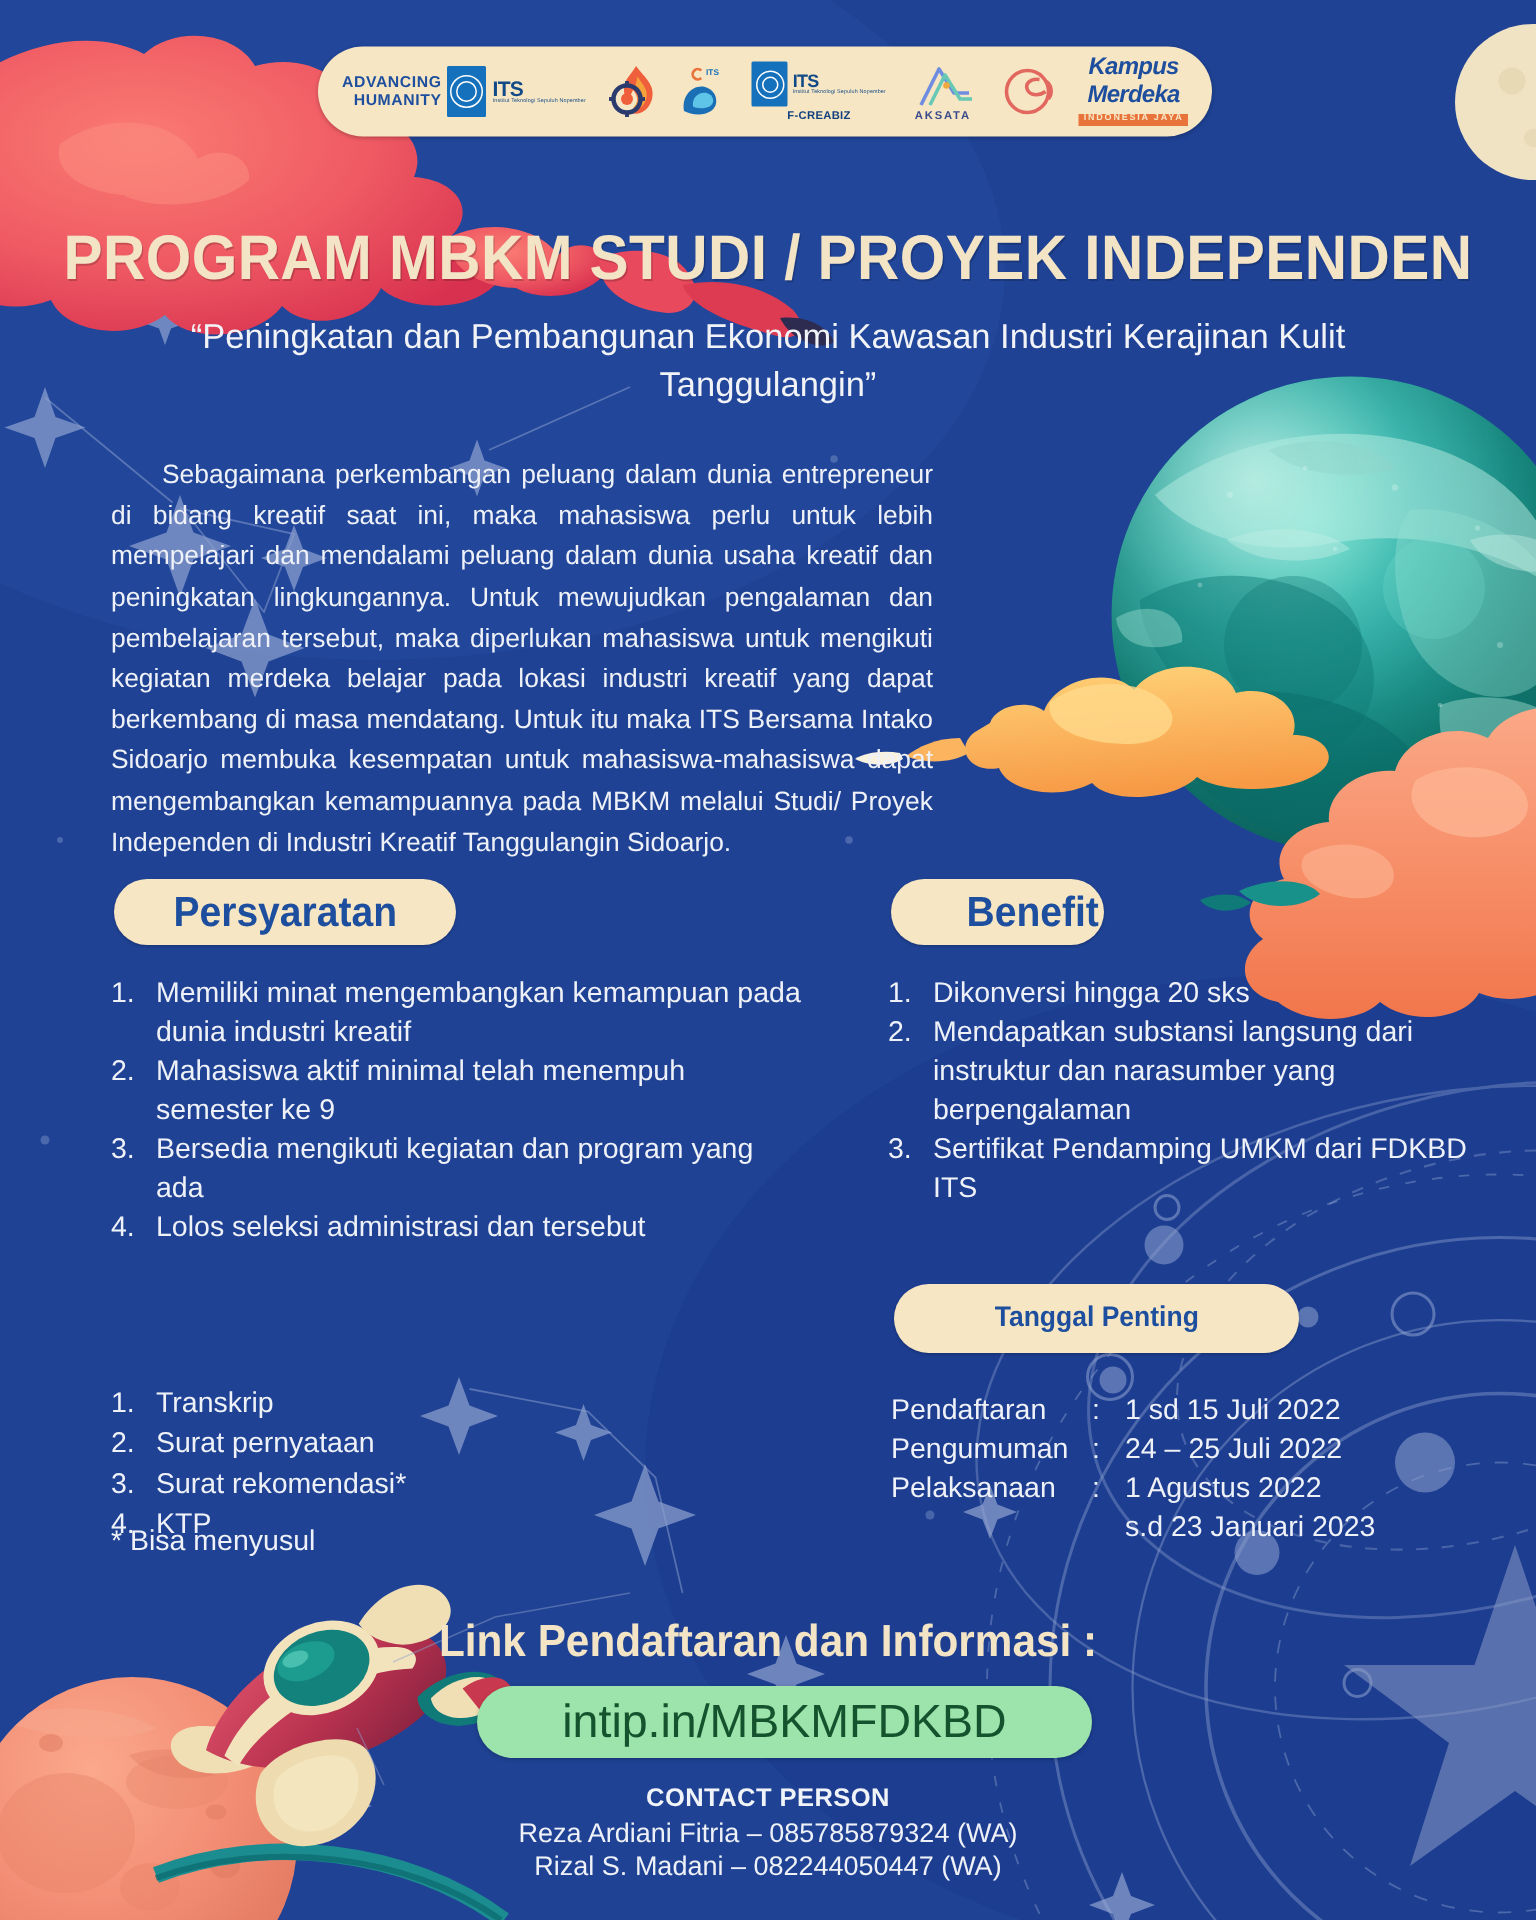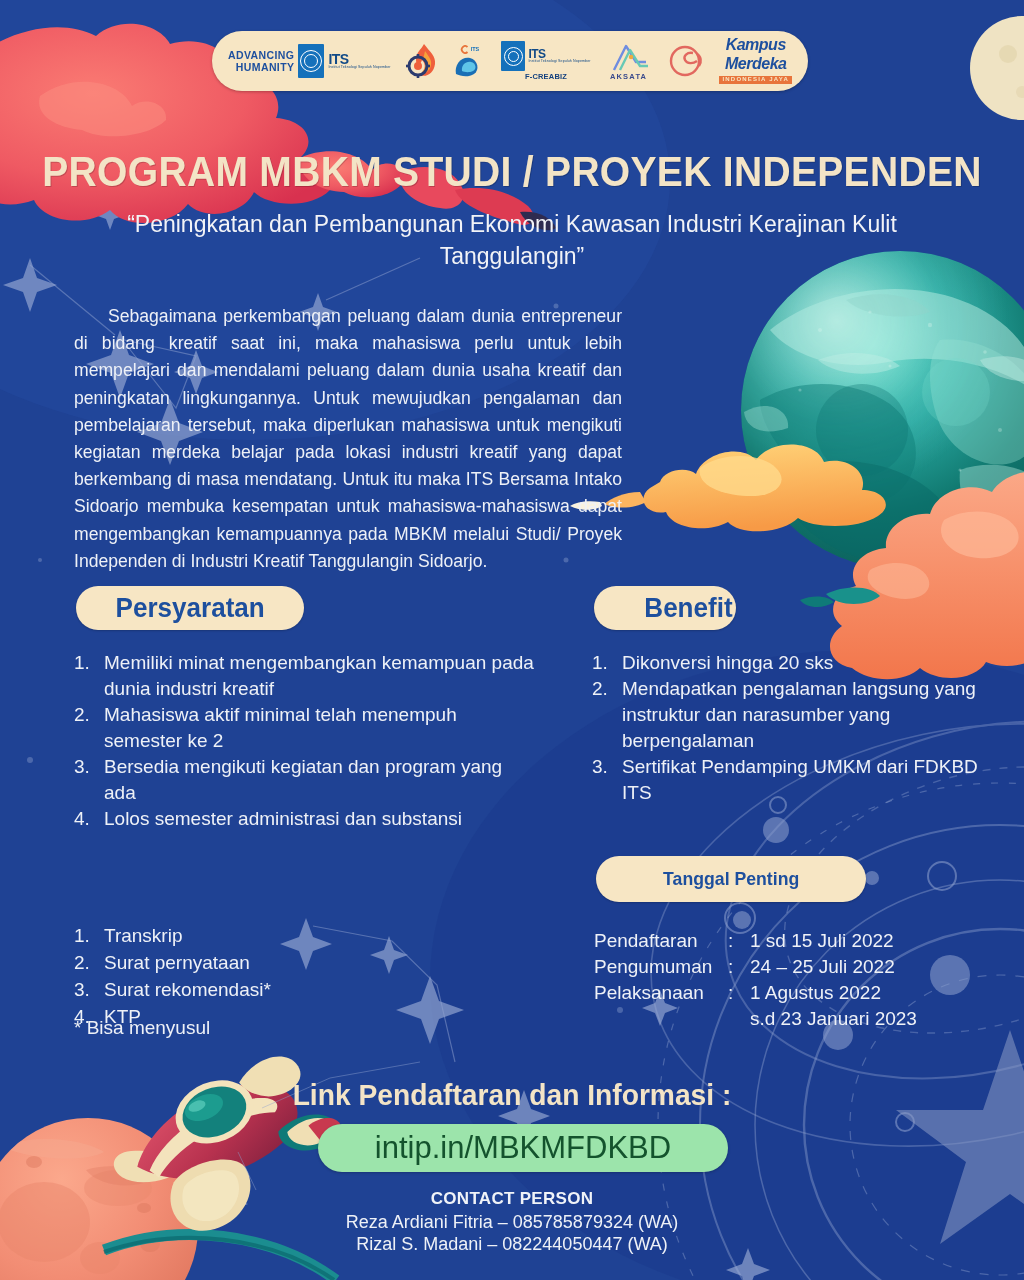--- a/index.html
+++ b/index.html
@@ -493,43 +493,43 @@
   <div class="pill" id="pill-persyaratan">
     <span>Persyaratan</span>
   </div>
   <div class="olist" id="list-persyaratan">
     <div class="orow">
       <div class="onum">1.</div>
       <div class="otxt">Memiliki minat mengembangkan kemampuan pada dunia industri kreatif</div>
     </div>
     <div class="orow">
       <div class="onum">2.</div>
-      <div class="otxt">Mahasiswa aktif minimal telah menempuh semester ke 2</div>
+      <div class="otxt">Mahasiswa aktif minimal telah menempuh semester ke 9</div>
     </div>
     <div class="orow">
       <div class="onum">3.</div>
       <div class="otxt">Bersedia mengikuti kegiatan dan program yang ada</div>
     </div>
     <div class="orow">
       <div class="onum">4.</div>
-      <div class="otxt">Lolos semester administrasi dan substansi</div>
+      <div class="otxt">Lolos seleksi administrasi dan tersebut</div>
     </div>
   </div>
 
   <div class="pill" id="pill-benefit">
     <span>Benefit</span>
   </div>
   <div class="olist" id="list-benefit">
     <div class="orow">
       <div class="onum">1.</div>
       <div class="otxt">Dikonversi hingga 20 sks</div>
     </div>
     <div class="orow">
       <div class="onum">2.</div>
-      <div class="otxt">Mendapatkan pengalaman langsung yang instruktur dan narasumber yang berpengalaman</div>
+      <div class="otxt">Mendapatkan substansi langsung dari instruktur dan narasumber yang berpengalaman</div>
     </div>
     <div class="orow">
       <div class="onum">3.</div>
       <div class="otxt">Sertifikat Pendamping UMKM dari FDKBD ITS</div>
     </div>
   </div>
 
   <div class="olist" id="list-dokumen">
     <div class="orow">
       <div class="onum">1.</div>

